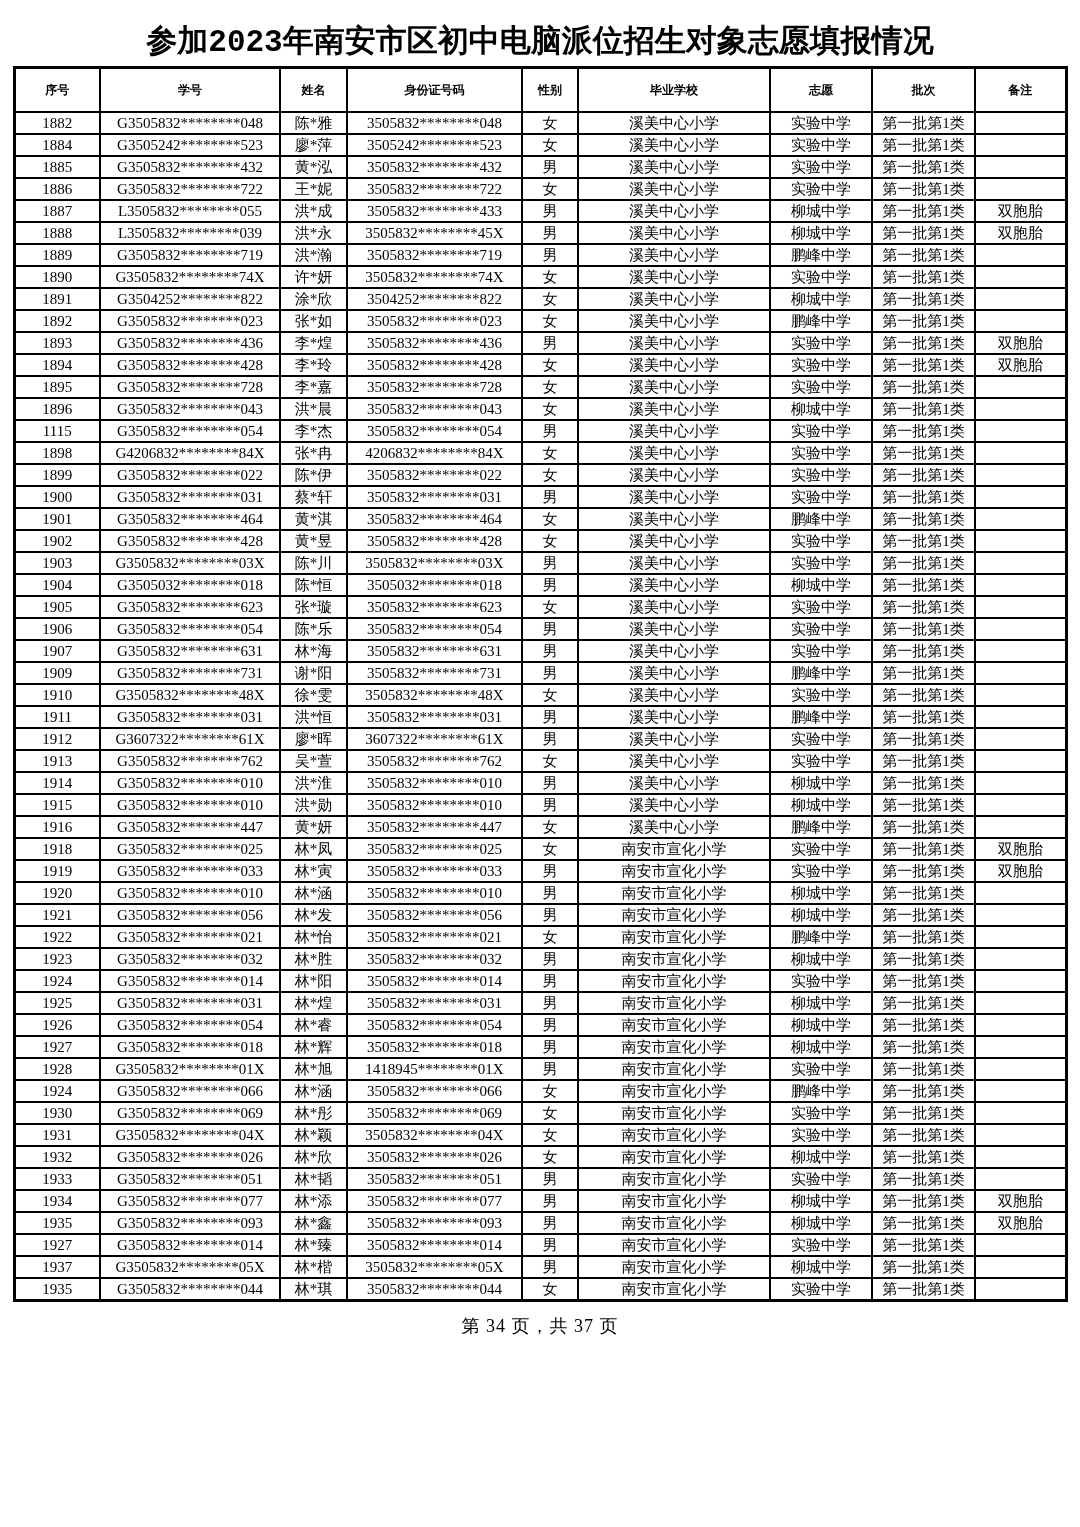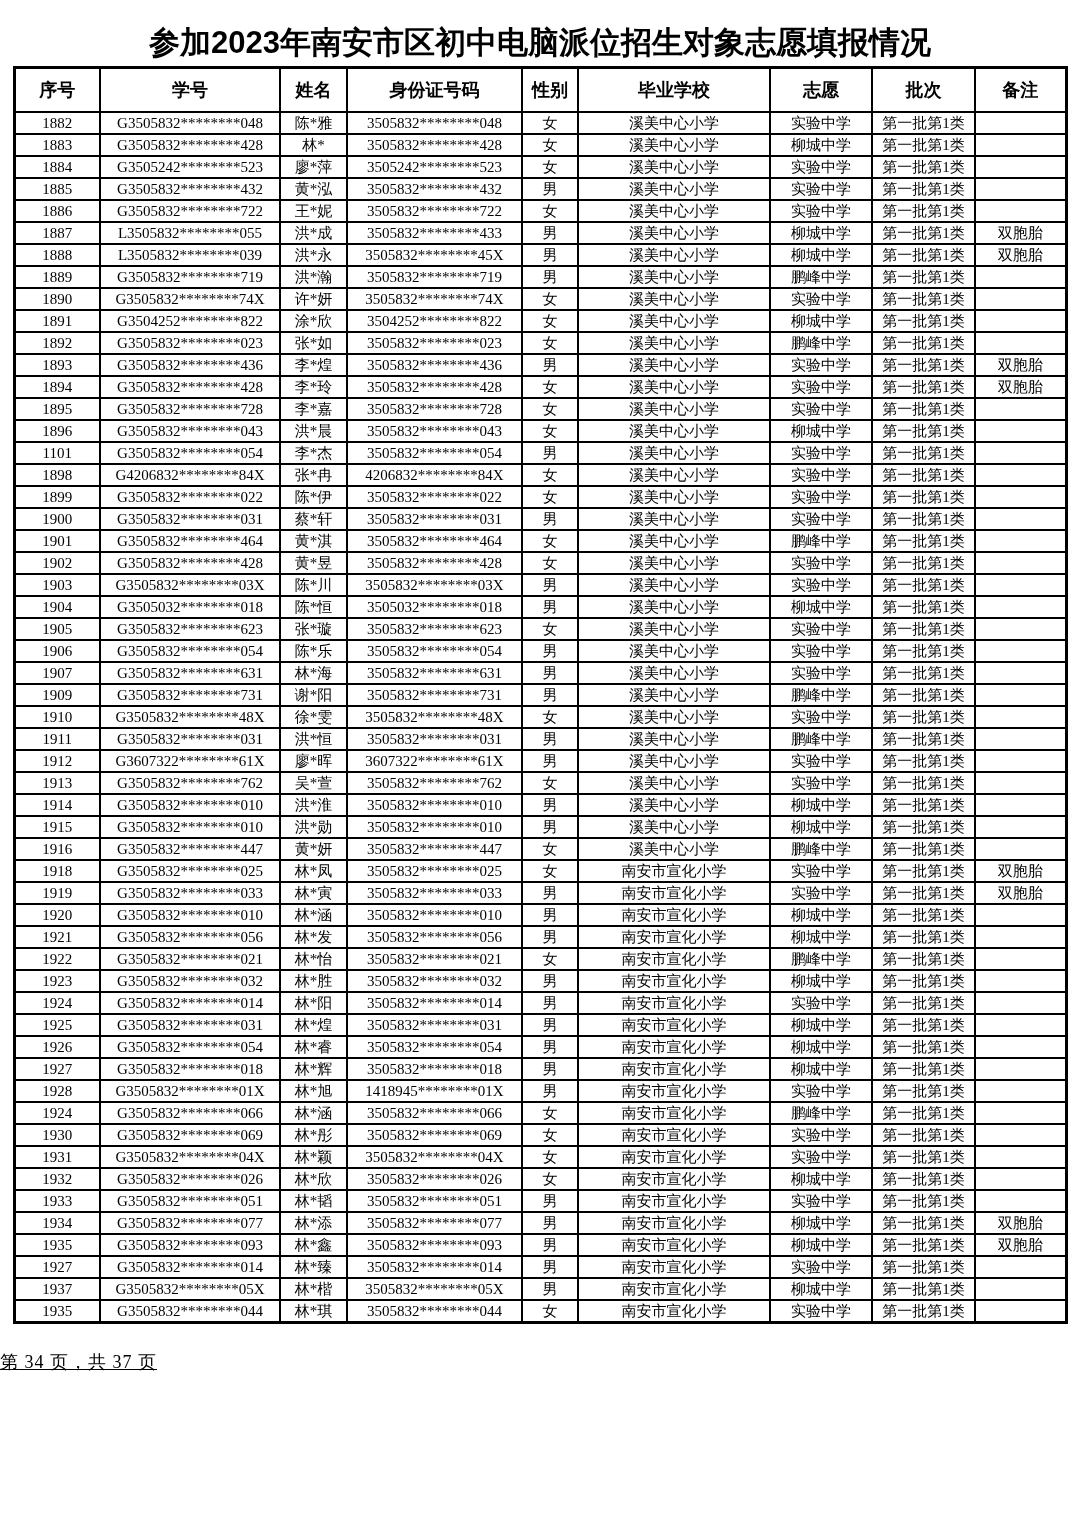--- a/index.html
+++ b/index.html
@@ -17,21 +17,21 @@
   .page {
     width: 1080px;
     height: 1527px;
     background: #ffffff;
     overflow: hidden;
   }
   .doc-title {
     margin: 0;
     padding-top: 26px;
     text-align: center;
-    font-family: Liberation Sans, sans-serif;
+    font-family: Liberation Mono, monospace;
     font-weight: bold;
     font-size: 31px;
     letter-spacing: 0px;
     line-height: 1.1;
     color: #000000;
   }
   table.roster {
     border-collapse: collapse;
     table-layout: fixed;
     width: 1052px;
@@ -41,45 +41,45 @@
   table.roster th, table.roster td {
     border: 2px solid #000000;
     text-align: center;
     vertical-align: middle;
     overflow: hidden;
     white-space: nowrap;
     padding: 0 1px;
   }
   table.roster th {
     height: 42px;
-    font-size: 18px;
+    font-size: 12px;
     font-weight: bold;
     font-family: Liberation Serif, serif;
   }
   table.roster td {
     height: 20px;
     font-size: 15px;
     font-weight: normal;
   }
   
   col.c-seq     { width: 86px;  }
   col.c-stuid   { width: 180px; }
   col.c-name    { width: 67px;  }
   col.c-idnum   { width: 175px; }
   col.c-gender  { width: 56px;  }
   col.c-school  { width: 192px; }
   col.c-choice  { width: 102px; }
   col.c-batch   { width: 103px; }
   col.c-remark  { width: 91px;  }
   .page-footer {
-    margin-top: 26px;
+    text-align: center;
+    margin-top: 12px;
     font-size: 18px;
     font-family: "Liberation Serif", "DejaVu Serif", serif;
     letter-spacing: 1px;
-    text-decoration: underline;
   }
 </style>
 </head>
 <body>
 
 <div class="page">
   <h1 class="doc-title">参加2023年南安市区初中电脑派位招生对象志愿填报情况</h1>
 
   <table class="roster">
     <colgroup>
@@ -112,31 +112,20 @@
           <td>G3505832********048</td>
           <td>陈*雅</td>
           <td>3505832********048</td>
           <td>女</td>
           <td>溪美中心小学</td>
           <td>实验中学</td>
           <td>第一批第1类</td>
           <td></td>
         </tr>
         <tr>
-          <td>1883</td>
-          <td>G3505832********428</td>
-          <td>林*</td>
-          <td>3505832********428</td>
-          <td>女</td>
-          <td>溪美中心小学</td>
-          <td>柳城中学</td>
-          <td>第一批第1类</td>
-          <td></td>
-        </tr>
-        <tr>
           <td>1884</td>
           <td>G3505242********523</td>
           <td>廖*萍</td>
           <td>3505242********523</td>
           <td>女</td>
           <td>溪美中心小学</td>
           <td>实验中学</td>
           <td>第一批第1类</td>
           <td></td>
         </tr>
@@ -266,21 +255,21 @@
           <td>G3505832********043</td>
           <td>洪*晨</td>
           <td>3505832********043</td>
           <td>女</td>
           <td>溪美中心小学</td>
           <td>柳城中学</td>
           <td>第一批第1类</td>
           <td></td>
         </tr>
         <tr>
-          <td>1101</td>
+          <td>1115</td>
           <td>G3505832********054</td>
           <td>李*杰</td>
           <td>3505832********054</td>
           <td>男</td>
           <td>溪美中心小学</td>
           <td>实验中学</td>
           <td>第一批第1类</td>
           <td></td>
         </tr>
         <tr>

